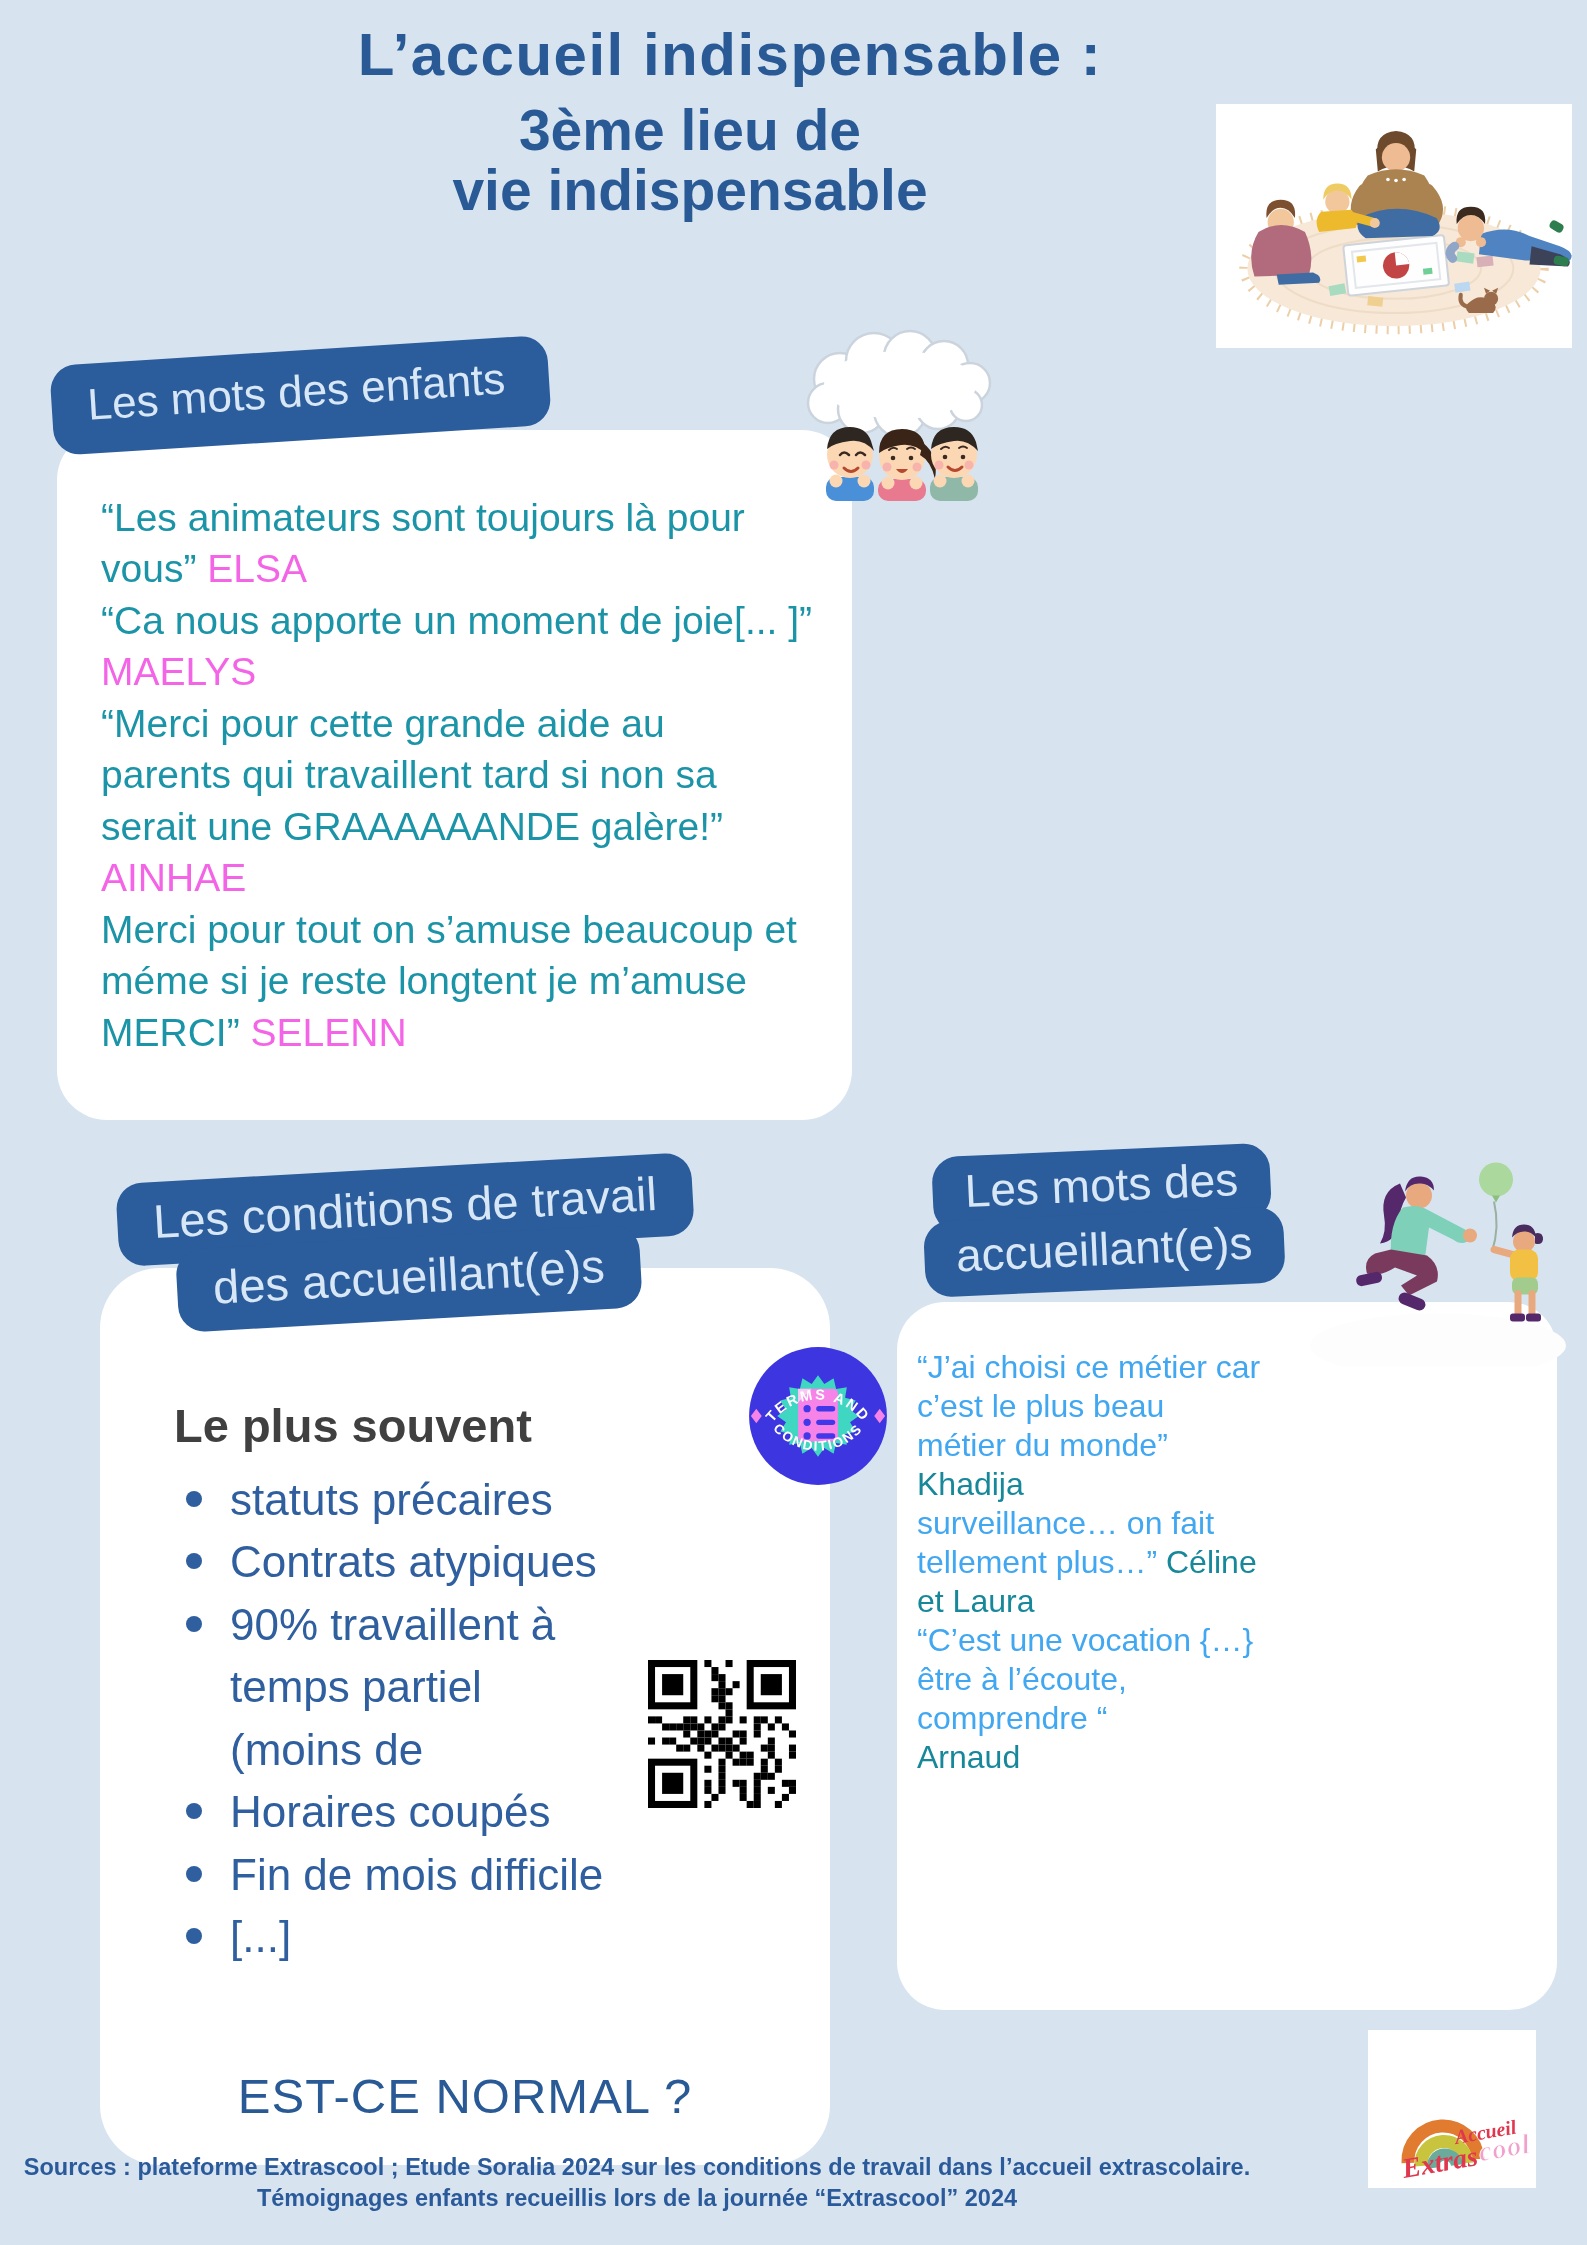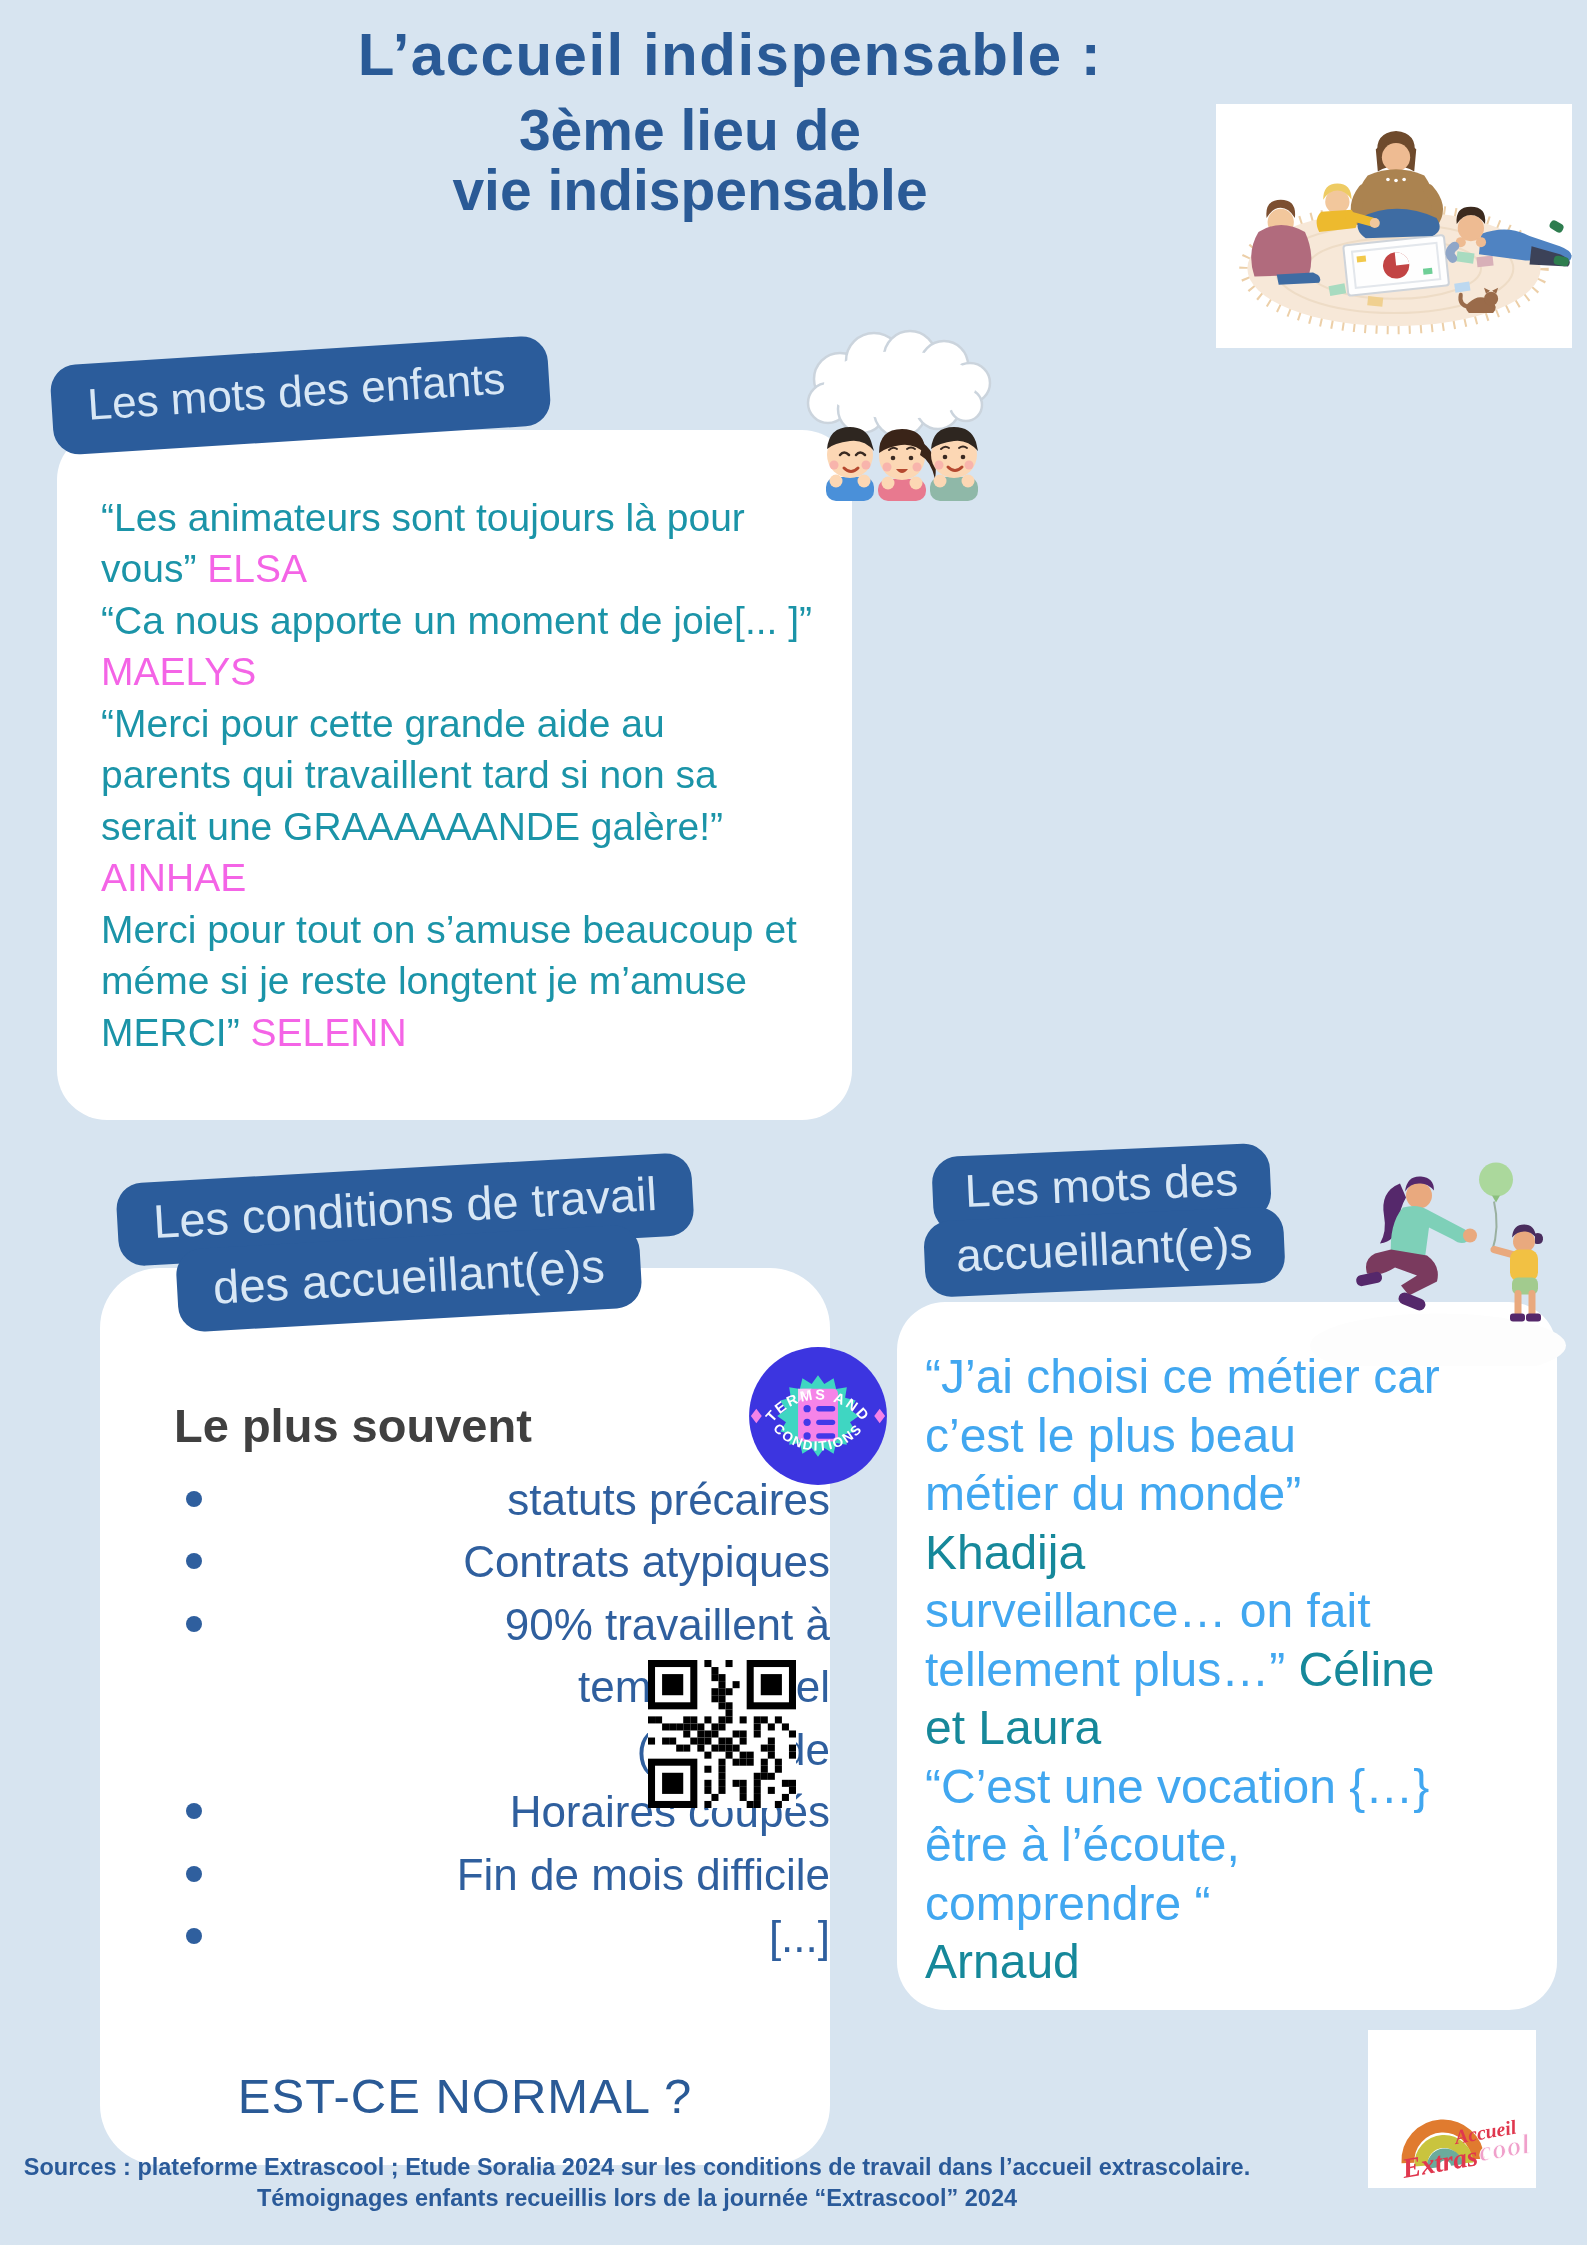--- a/index.html
+++ b/index.html
@@ -33,30 +33,30 @@
   .banner3 .pill + .pill{margin-top:-12px;}
 
   
   .card{position:absolute;background:#fff;z-index:2;}
   .card1{left:57px;top:430px;width:795px;height:690px;border-radius:50px;}
   .card2{left:100px;top:1268px;width:730px;height:897px;border-radius:60px;z-index:1;}
   .card3{left:897px;top:1302px;width:660px;height:708px;border-radius:48px;z-index:1;}
 
   .qwrap{position:absolute;inset:0;}
   .card1 .qwrap{padding:62px 0 0 44px;font-size:39px;line-height:1.32;}
-  .card3 .qwrap{padding:46px 0 0 28px;font-size:48px;line-height:1.22;}
+  .card3 .qwrap{padding:46px 0 0 20px;font-size:32px;line-height:1.22;}
   .qline{white-space:nowrap;}
   .children .quote{color:#1b94a8;}
   .children .name{color:#f464e6;}
   .staff .quote{color:#41a7f0;}
   .staff .name{color:#16889a;}
 
   
   .heading{margin:130px 0 0 74px;font-size:47px;font-weight:700;color:#404040;}
-  .cond-list{list-style:none;margin:16px 0 0 78px;padding:0;font-size:44px;line-height:1.42;color:#2f5f9e;text-align:right;}
+  .cond-list{list-style:none;margin:16px 0 0 78px;padding:0;font-size:44px;line-height:1.42;color:#2f5f9e;}
   .cond-list li{position:relative;padding-left:52px;}
   .cond-list li::before{content:"";position:absolute;left:8px;top:22px;width:16px;height:16px;
                         border-radius:50%;background:#2f5f9e;}
   .question{position:absolute;top:800px;left:0;width:100%;text-align:center;
             font-size:49px;letter-spacing:1px;color:#2a5a96;}
 
   .qr{position:absolute;left:648px;top:1660px;width:148px;height:148px;z-index:2;background:#fff;}
   .qr svg{display:block;width:100%;height:100%;}
 
   .badge{position:absolute;left:740px;top:1338px;width:156px;height:156px;z-index:5;}

